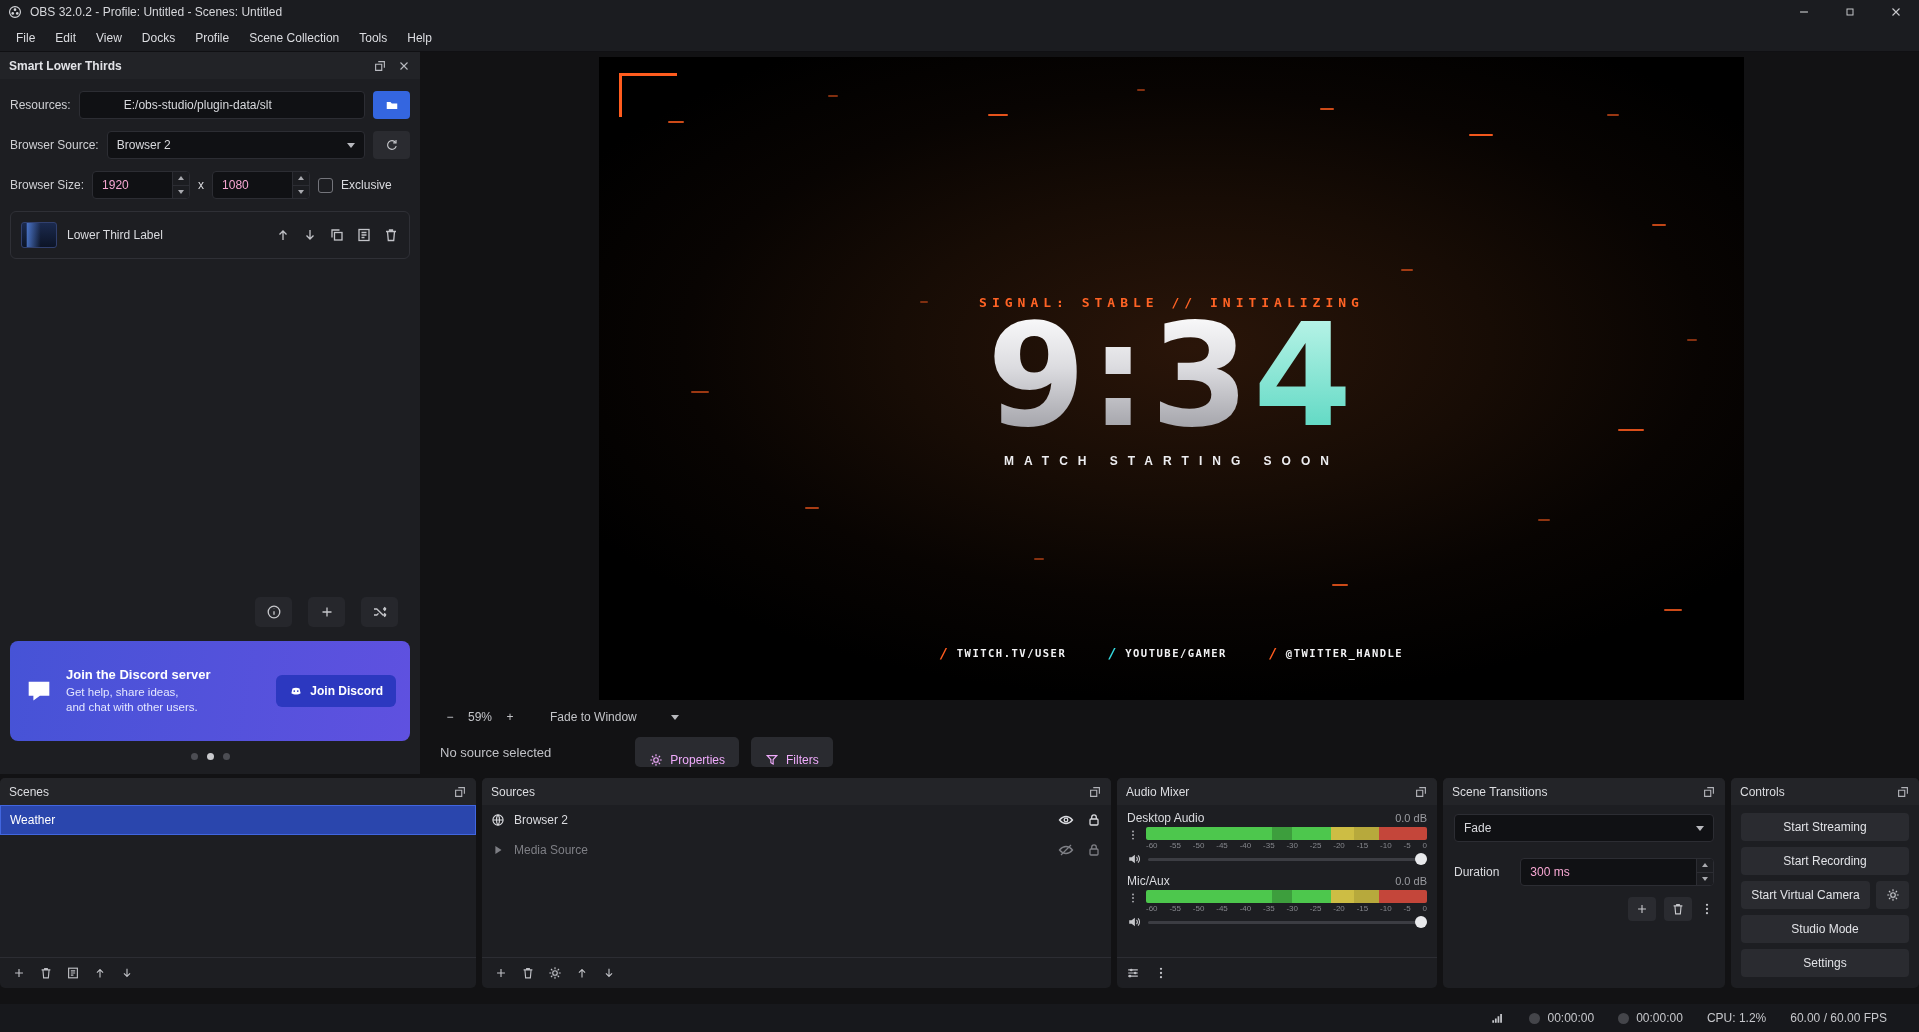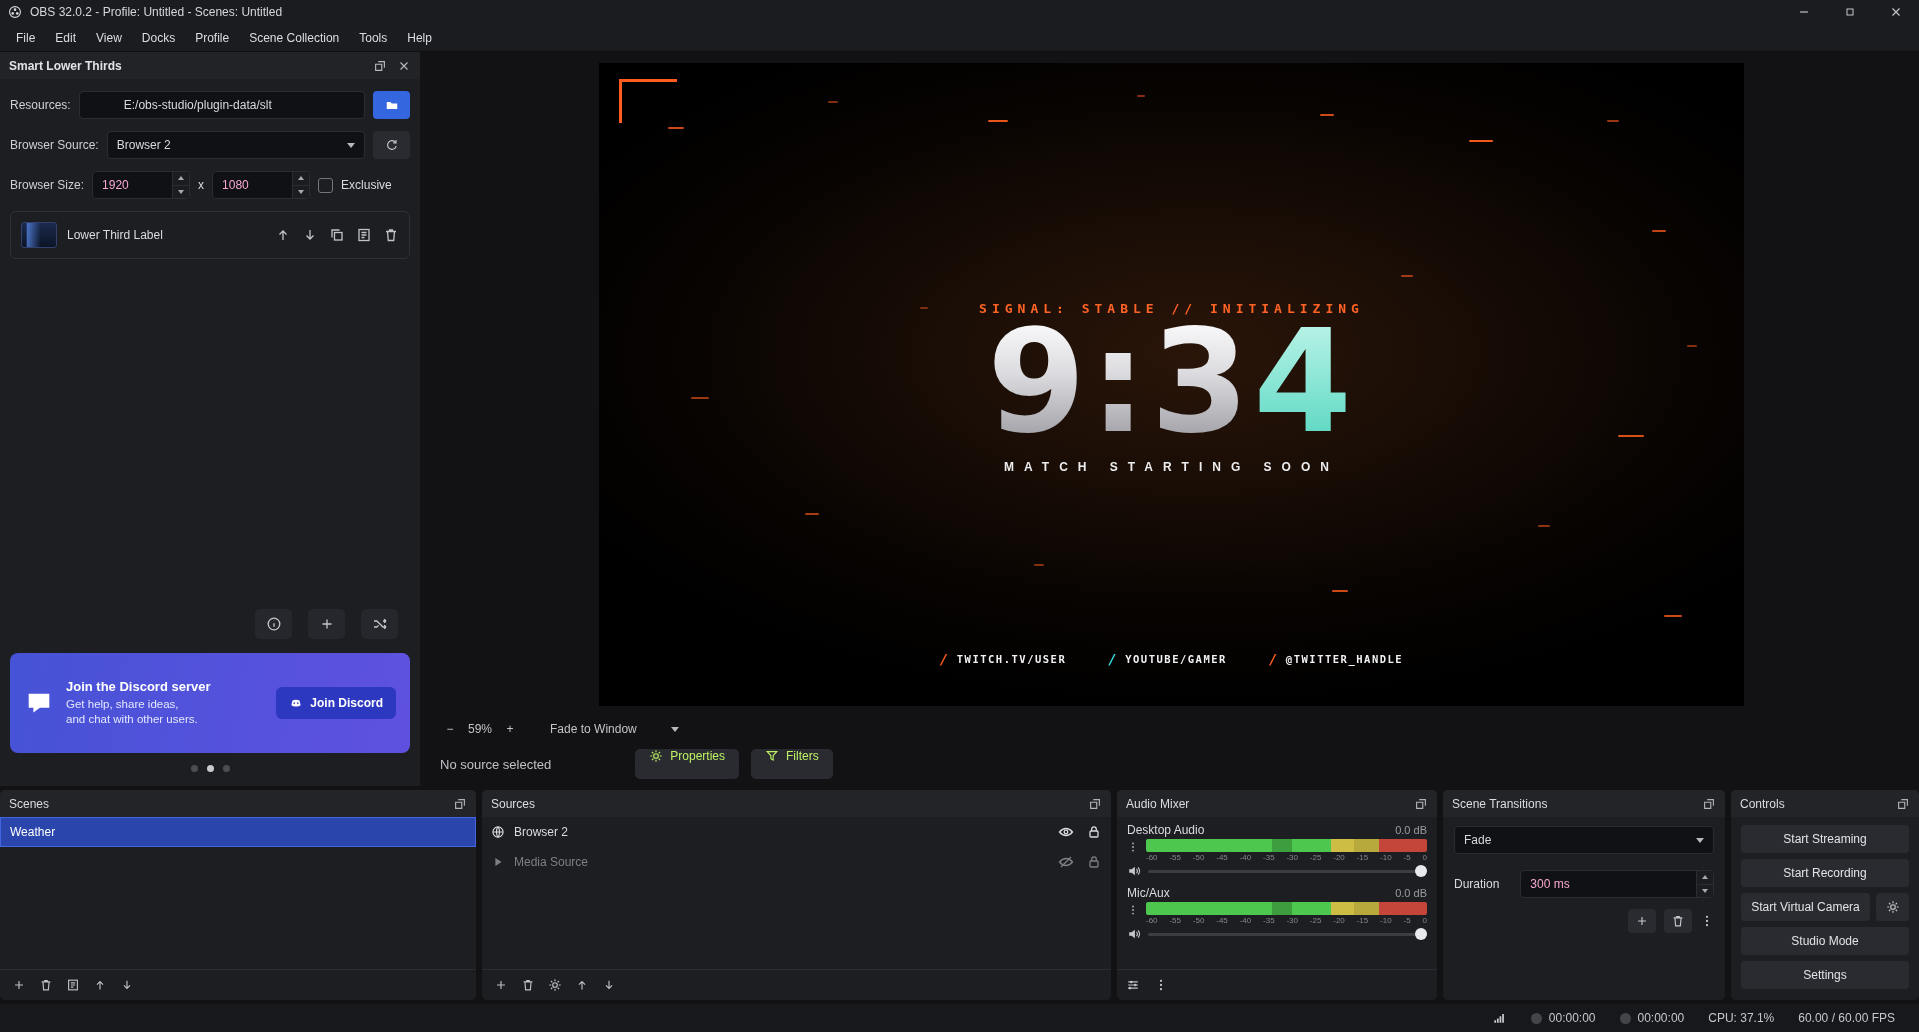--- a/index.html
+++ b/index.html
@@ -86,21 +86,21 @@
   .handle:nth-child(1) .slash, .handle:nth-child(3) .slash { color:#ff5c1e; }
   .handle:nth-child(2) .slash { color:#35dbe0; }
   .particles i { position:absolute; height:2px; background:#ff5c1e; border-radius:1px; }
 
   .zoom-row { flex:none; height:26px; display:flex; align-items:center; gap:10px; padding-left:18px; color:#c3c4c8; }
   .zoom-btn { width:16px; text-align:center; color:#c3c4c8; }
   .scale-combo { display:flex; align-items:center; gap:34px; margin-left:22px; }
 
   .srcsel-row { flex:none; height:44px; display:flex; align-items:center; gap:14px; padding-left:16px; color:#c0c1c6; font-size:13px; }
   .pf-group { display:flex; gap:12px; margin-left:70px; }
-  .pf-btn { height:30px; padding:0 14px; background:#2a2b30; border-radius:5px; display:flex; align-items:flex-start; gap:7px; color:#bef264; font-size:12px; }
+  .pf-btn { height:30px; padding:0 14px; background:#2a2b30; border-radius:5px; display:flex; align-items:flex-end; gap:7px; color:#f0abfc; font-size:12px; }
 
   
   .docks { flex:none; height:214px; display:flex; gap:6px; padding-top:4px; }
   .panel { background:#1d1e22; border-radius:5px; display:flex; flex-direction:column; overflow:hidden; min-width:0; }
   .panel-h { flex:none; height:27px; background:#232428; display:flex; align-items:center; justify-content:space-between; padding:8px 9px; color:#dcdde1; }
   .panel-h .hico { color:#b2b3b9; }
   .panel-b { flex:1; min-height:0; }
   .panel-f { flex:none; height:31px; border-top:1px solid #2c2d33; display:flex; align-items:center; padding:0 5px; color:#bfc0c5; }
   .tool-btn { width:27px; height:25px; display:flex; align-items:center; justify-content:center; border-radius:4px; color:#bfc0c5; }
 
@@ -138,21 +138,21 @@
   .mini-btn { width:28px; height:24px; background:#2a2b30; border-radius:4px; display:flex; align-items:center; justify-content:center; color:#c6c7cb; }
 
   .p-controls { flex:1; }
   .controls-body { padding:8px 10px; }
   .ctl-btn { height:28px; width:100%; background:#2a2b30; border-radius:4px; margin-bottom:6px; display:flex; align-items:center; justify-content:center; color:#e2e3e7; }
   .vc-row { display:flex; gap:6px; margin-bottom:6px; }
   .vc-row .ctl-btn { flex:1; margin:0; }
   .vc-gear { width:33px; height:28px; flex:none; background:#2a2b30; border-radius:4px; display:flex; align-items:center; justify-content:center; color:#c6c7cb; }
 
   
-  .statusbar { flex:none; height:28px; margin-top:4px; background:#17181c; display:flex; align-items:center; gap:24px; padding:0 24px; color:#c6c7cb; }
+  .statusbar { flex:none; height:28px; margin-top:16px; background:#17181c; display:flex; align-items:center; gap:24px; padding:0 32px; color:#c6c7cb; }
   .sb-spacer { flex:1; }
   .sb-item { display:flex; align-items:center; gap:7px; }
   .sb-dot { width:11px; height:11px; border-radius:50%; background:#44454a; }
 </style>
 </head>
 <body>
 
 <svg width="0" height="0" style="position:absolute" aria-hidden="true">
   <defs>
     <symbol id="i-popout" viewBox="0 0 16 16">
@@ -863,17 +863,17 @@
         </span>
     </span>
     <span class="sb-item">
       <span class="sb-dot"></span>
       <span>00:00:00</span>
     </span>
     <span class="sb-item">
       <span class="sb-dot"></span>
       <span>00:00:00</span>
     </span>
-    <span class="sb-item">CPU: 37.1%</span>
+    <span class="sb-item">CPU: 1.2%</span>
     <span class="sb-item">60.00 / 60.00 FPS</span>
   </div>
 
 </div>
 
 </body></html>

